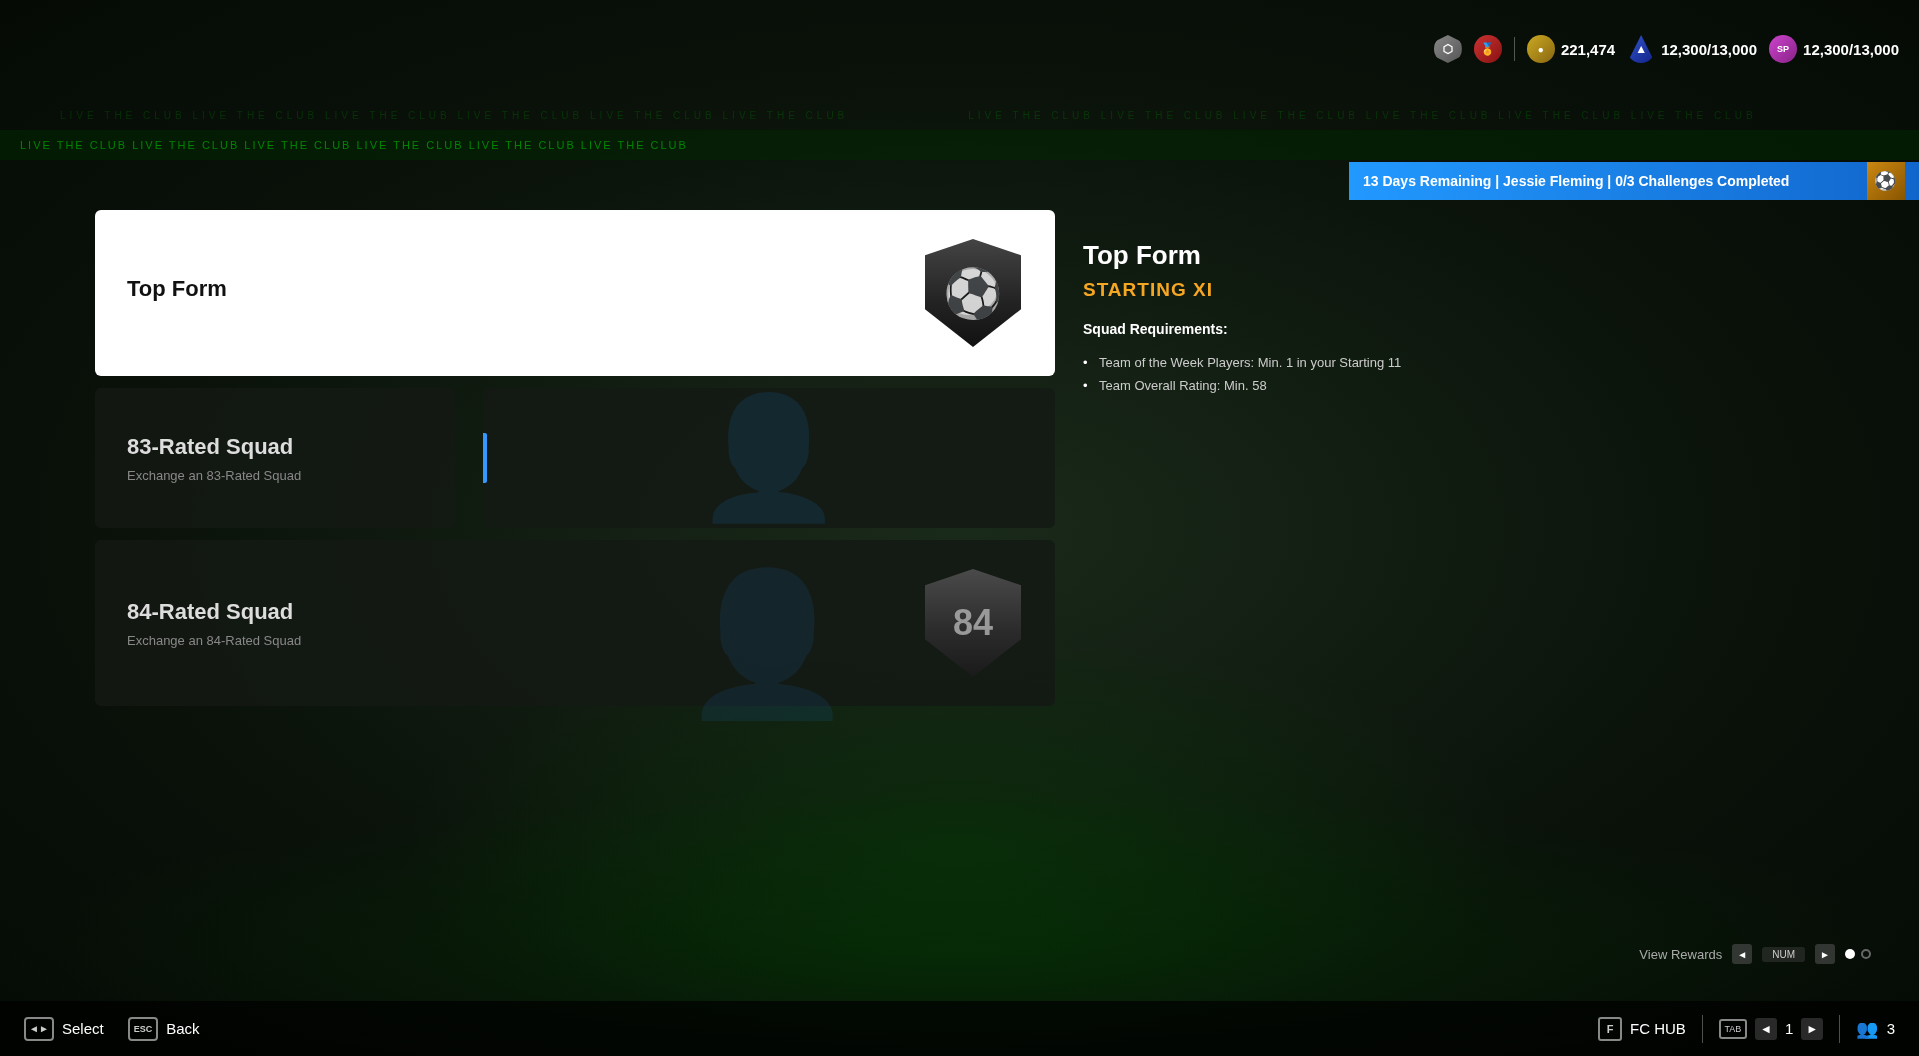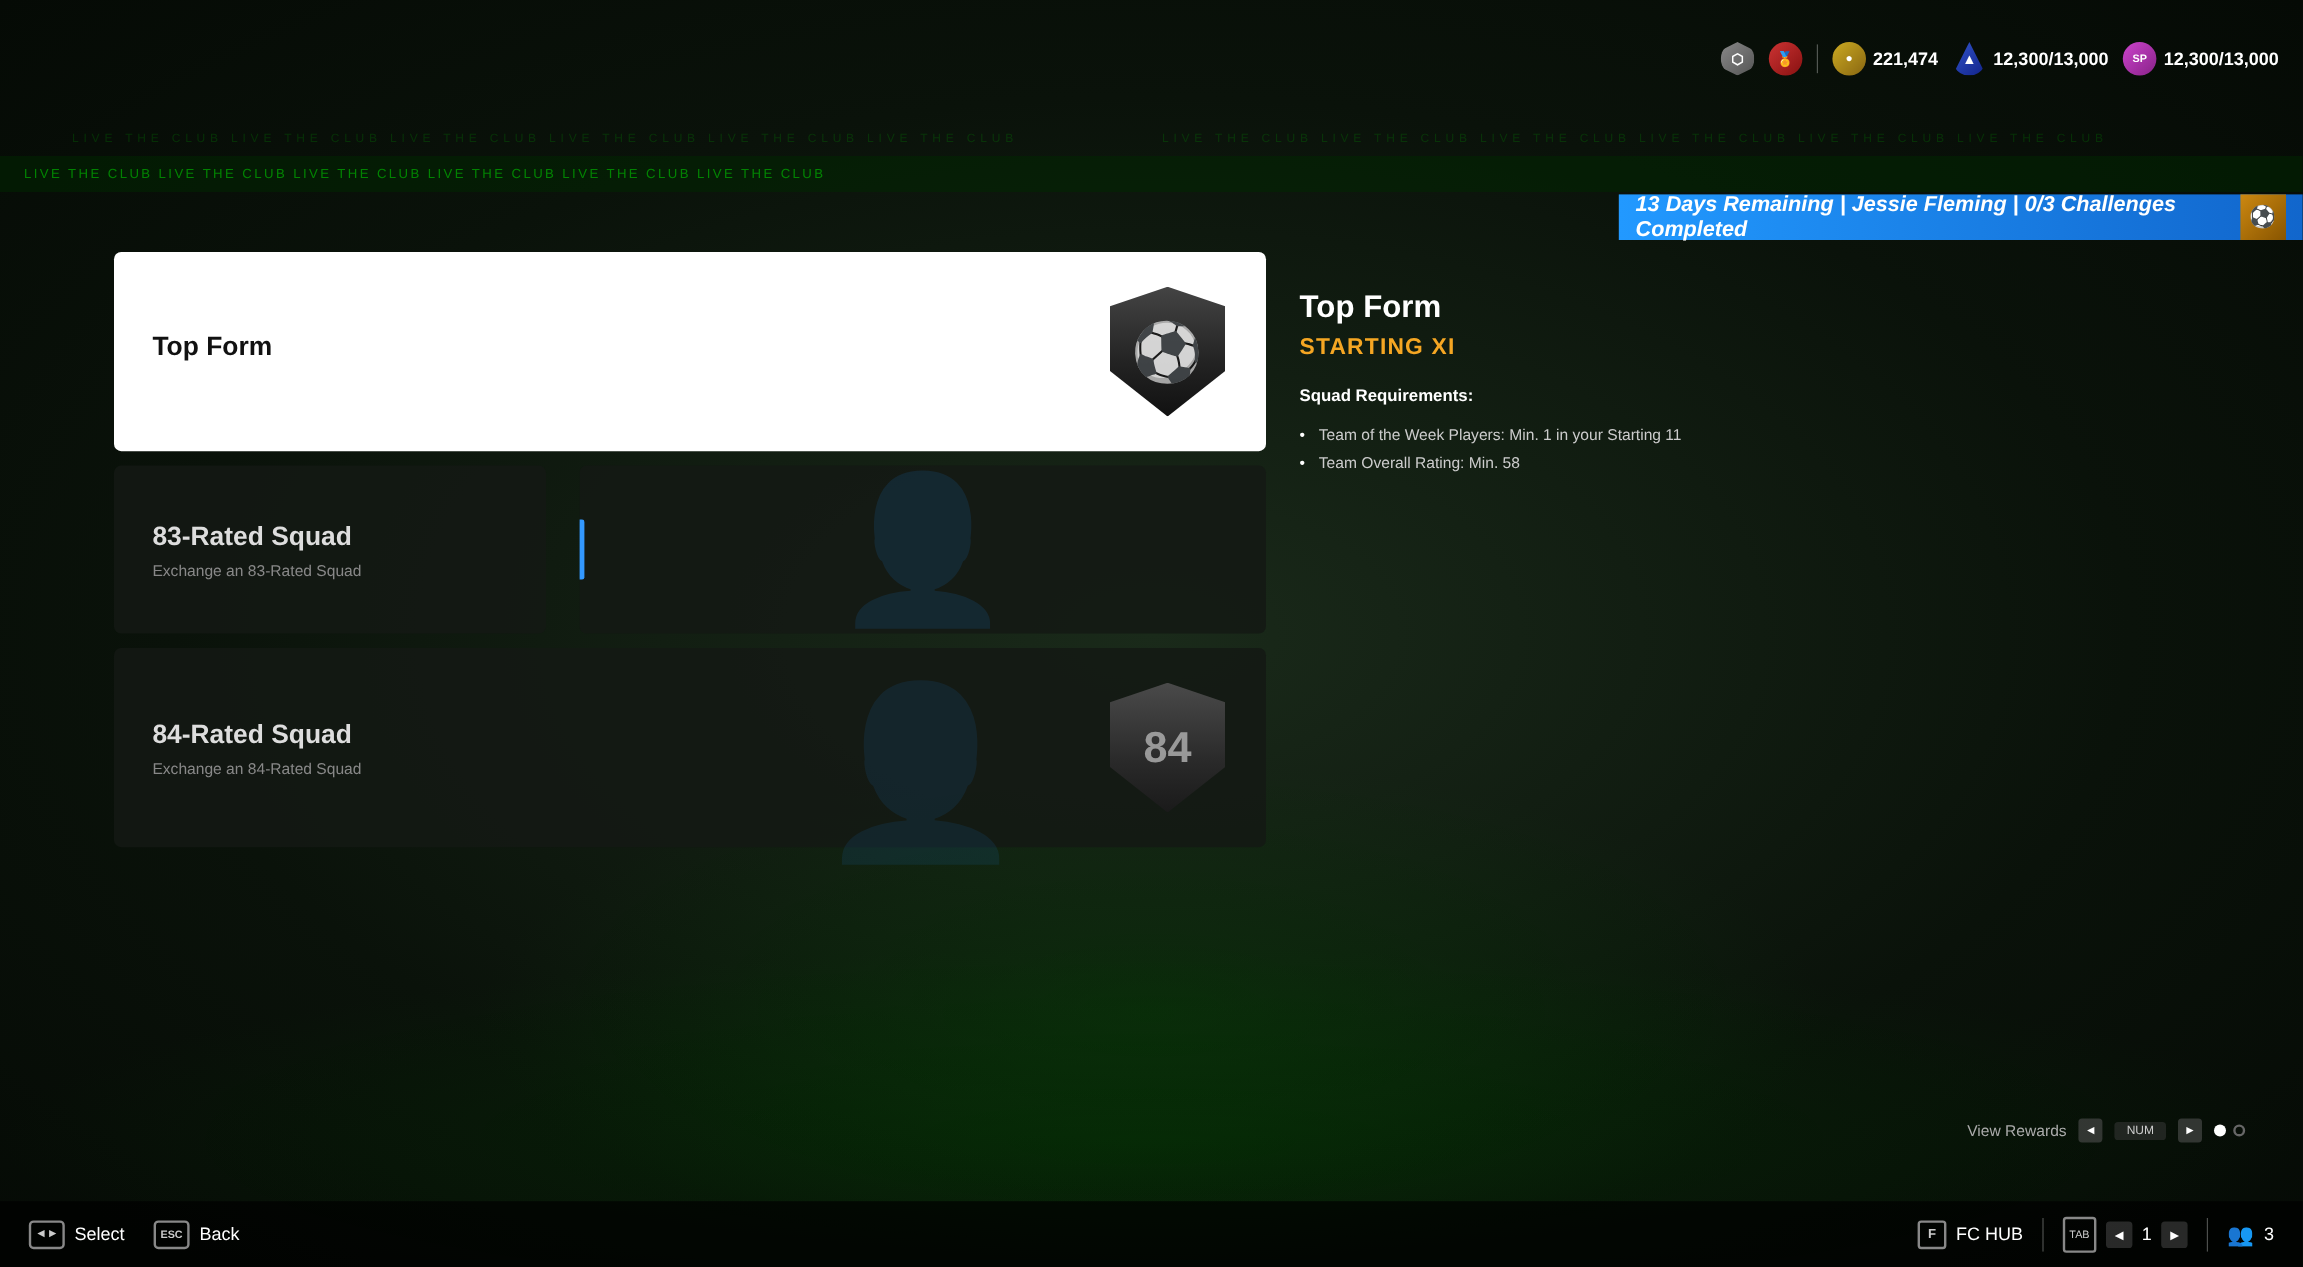--- a/index.html
+++ b/index.html
@@ -128,24 +128,23 @@
       height: 38px;
       background: linear-gradient(90deg, #2299ff, #1166cc);
       display: flex;
       align-items: center;
       padding: 0 14px;
       gap: 0;
     }
 
     .challenge-text {
       color: white;
-      font-size: 18px;
+      font-size: 14px;
       font-weight: bold;
       flex: 1;
-      font-style: italic;
     }
 
     .challenge-avatar {
       width: 38px;
       height: 38px;
       background: linear-gradient(135deg, #cc8811, #885500);
       display: flex;
       align-items: center;
       justify-content: center;
       font-size: 18px;
@@ -312,21 +311,21 @@
       top: 50%;
       transform: translateY(-50%);
       width: 4px;
       height: 40px;
       background: #3399ff;
     }
 
     
     .view-rewards {
       position: absolute;
-      bottom: 24px;
+      bottom: 12px;
       right: 28px;
       display: flex;
       align-items: center;
       gap: 10px;
       color: #aaa;
       font-size: 13px;
     }
 
     .nav-btn {
       width: 20px;
@@ -432,21 +431,21 @@
       font-size: 11px;
       color: #ccc;
       font-weight: bold;
     }
 
     .tab-key {
       font-size: 9px;
       padding: 0 3px;
       width: auto;
       min-width: 28px;
-      height: 30px;
+      height: 20px;
       border: 2px solid #888;
       border-radius: 3px;
       display: flex;
       align-items: center;
       justify-content: center;
       color: #ccc;
     }
 
     .divider-bottom {
       width: 1px;

